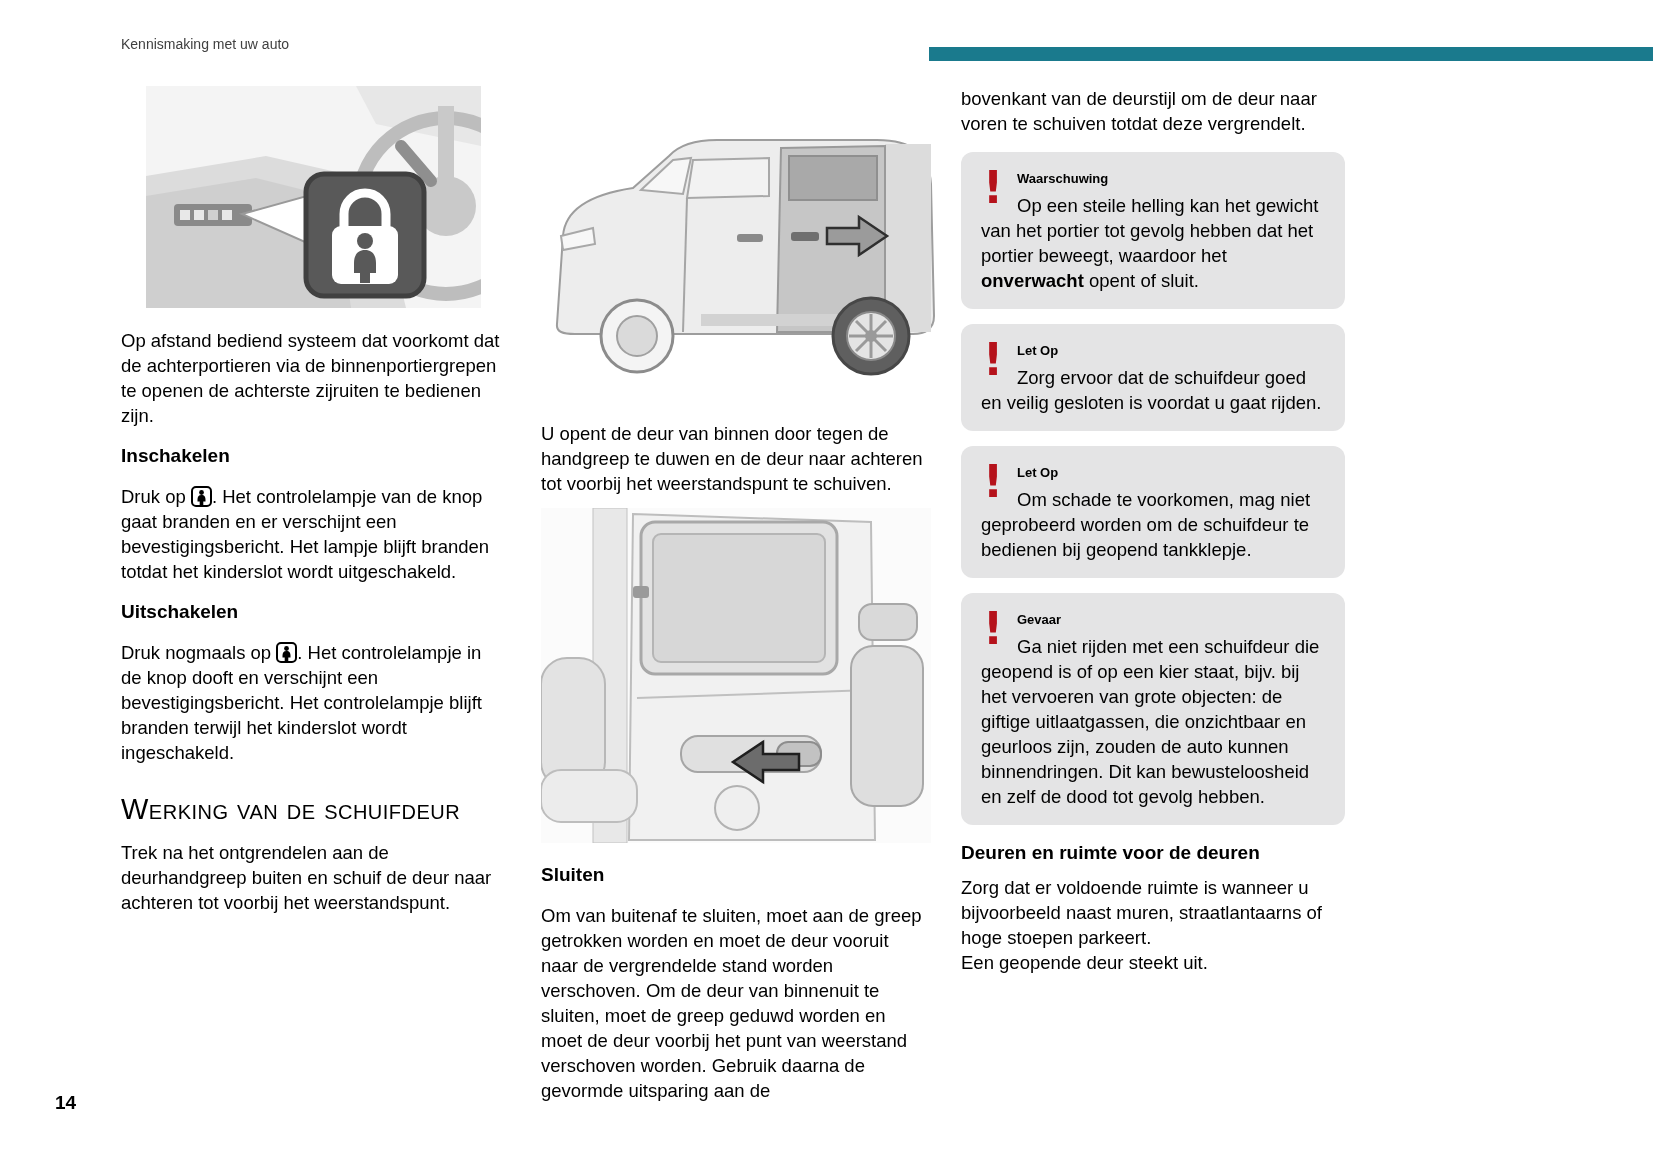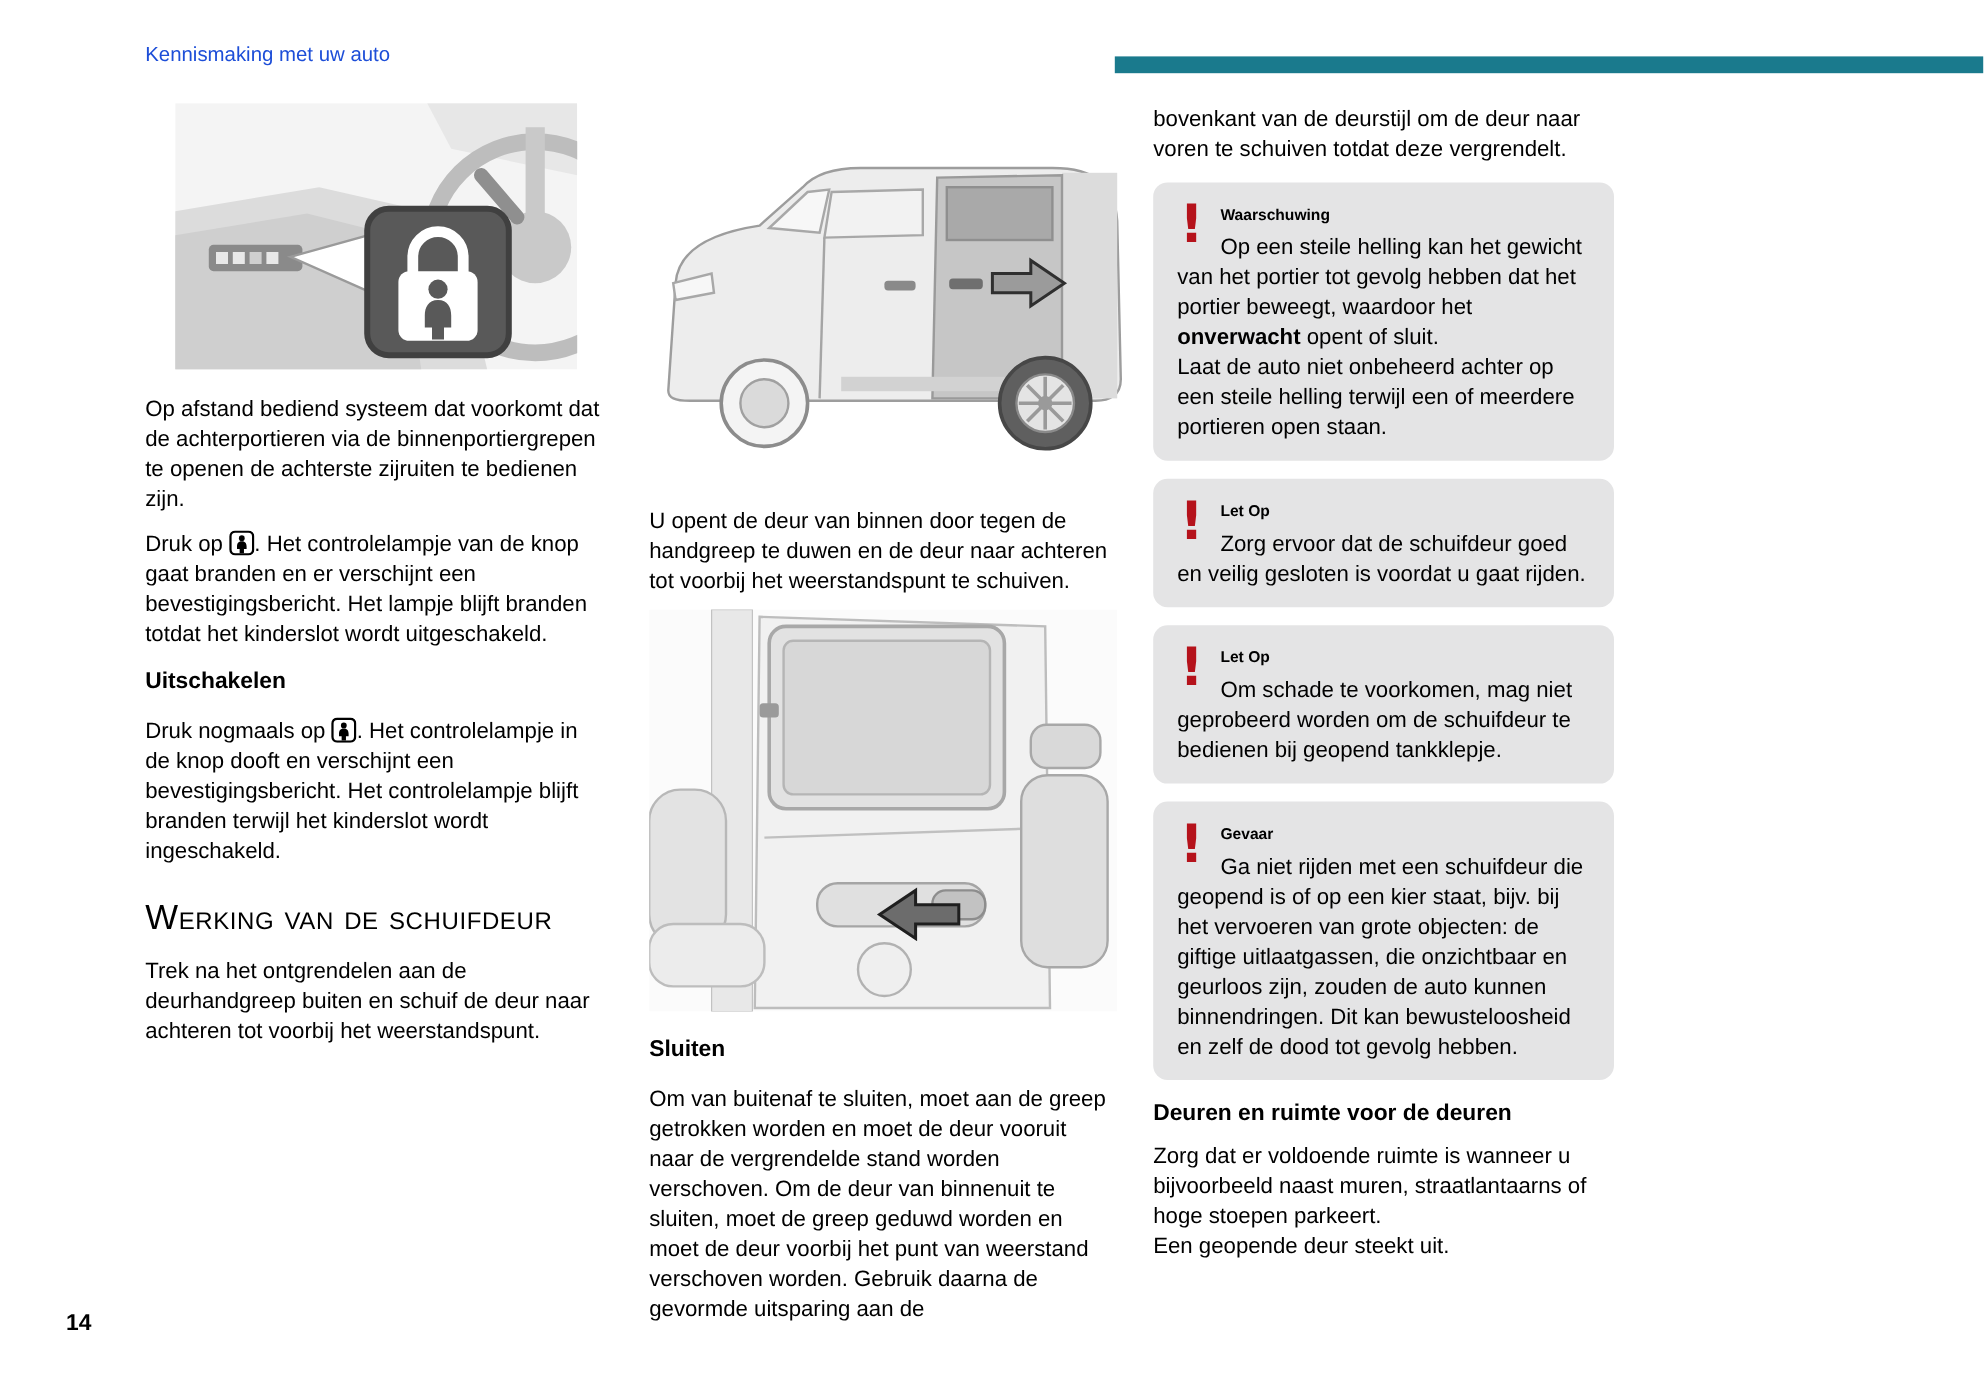--- a/index.html
+++ b/index.html
@@ -1,20 +1,20 @@
 <!DOCTYPE html>
 <html><head>
 <meta charset="utf-8">
 <style>
   html,body{margin:0;padding:0;background:#ffffff;}
   .page{
     position:relative;width:1653px;height:1165px;background:#ffffff;color:#000;
     font-family:"Liberation Sans",sans-serif;overflow:hidden;
   }
-  .chapter{position:absolute;left:121px;top:36px;font-size:17px;color:#1d4ed8;}
+  .chapter{position:absolute;left:121px;top:36px;font-size:14px;color:#404040;}
   .accent{position:absolute;right:0;top:47px;width:724px;height:14px;background:#1a7a8d;}
   .cols{position:absolute;left:121px;top:86px;display:flex;gap:36px;}
   .col{width:384px;font-size:18.5px;line-height:25px;}
   .col p{margin:0 0 12px;}
   .sub{font-size:19px;font-weight:bold;margin:16px 0 16px;line-height:24px;}
   .section-title{
     font-size:29px;font-weight:400;font-variant:small-caps;letter-spacing:.5px;
     line-height:37px;max-width:345px;margin:26px 0 12px;
   }
   figure{margin:0 0 14px;text-align:center;}
@@ -67,20 +67,21 @@
             <path d="M 198 142 v -14 a 21 21 0 0 1 42 0 v 14" fill="none" stroke="#ffffff" stroke-width="9"></path>
             <rect x="186" y="140" width="66" height="58" rx="9" fill="#ffffff"></rect>
             <circle cx="219" cy="155" r="8" fill="#595959"></circle>
             <path d="M 219 164 c -8 0 -11 6 -11 13 v 10 h 6 v 10 h 10 v -10 h 6 v -10 c 0 -7 -3 -13 -11 -13 z" fill="#595959"></path>
           </g>
         </svg>
       </figure>
 
       <p>Op afstand bediend systeem dat voorkomt dat de achterportieren via de binnenportiergrepen te openen de achterste zijruiten te bedienen zijn.</p>
 
+      <div class="sub">Inschakelen</div>
       <p><span>Druk op </span><span class="inline-icon"><svg width="21" height="21" viewBox="0 0 21 21">
               <rect x="1" y="1" width="19" height="19" rx="4" fill="none" stroke="#000" stroke-width="2"></rect>
               <circle cx="10.5" cy="6.5" r="2.4" fill="#000"></circle>
               <path d="M 10.5 9 c -3 0 -4 2 -4 4.5 v 2 h 2.2 v 3.5 h 3.6 v -3.5 h 2.2 v -2 c 0 -2.5 -1 -4.5 -4 -4.5 z" fill="#000"></path>
             </svg></span><span>. Het controlelampje van de knop gaat branden en er verschijnt een bevestigingsbericht. Het lampje blijft branden totdat het kinderslot wordt uitgeschakeld.</span></p>
 
       <div class="sub">Uitschakelen</div>
       <p><span>Druk nogmaals op </span><span class="inline-icon"><svg width="21" height="21" viewBox="0 0 21 21">
               <rect x="1" y="1" width="19" height="19" rx="4" fill="none" stroke="#000" stroke-width="2"></rect>
               <circle cx="10.5" cy="6.5" r="2.4" fill="#000"></circle>
@@ -146,21 +147,20 @@
       <p>Om van buitenaf te sluiten, moet aan de greep getrokken worden en moet de deur vooruit naar de vergrendelde stand worden verschoven. Om de deur van binnenuit te sluiten, moet de greep geduwd worden en moet de deur voorbij het punt van weerstand verschoven worden. Gebruik daarna de gevormde uitsparing aan de</p>
     </div>
 
     <div class="col">
       <p style="margin-bottom:16px">bovenkant van de deurstijl om de deur naar voren te schuiven totdat deze vergrendelt.</p>
 
       <div class="warnbox">
         <span class="warn-icon">!</span>
         <div class="warn-title">Waarschuwing</div>
         <div class="warn-body"><span>Op een steile helling kan het gewicht van het portier tot gevolg hebben dat het portier beweegt, waardoor het </span><b>onverwacht</b><span> opent of sluit.</span>
-          <div>Laat de auto niet onbeheerd achter op een steile helling terwijl een of meerdere portieren open staan.</div>
         </div>
       </div>
 
       <div class="warnbox">
         <span class="warn-icon">!</span>
         <div class="warn-title">Let Op</div>
         <div class="warn-body">Zorg ervoor dat de schuifdeur goed en veilig gesloten is voordat u gaat rijden.</div>
       </div>
 
       <div class="warnbox">

